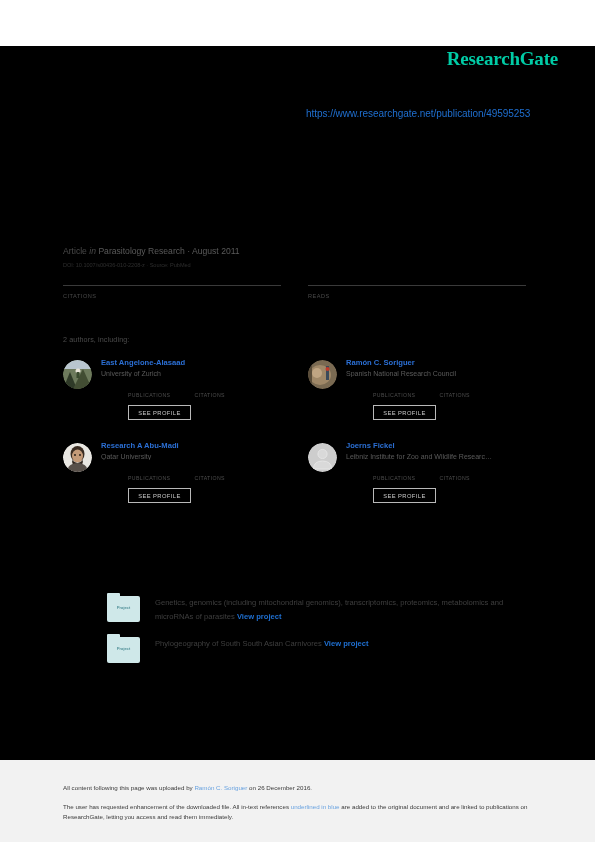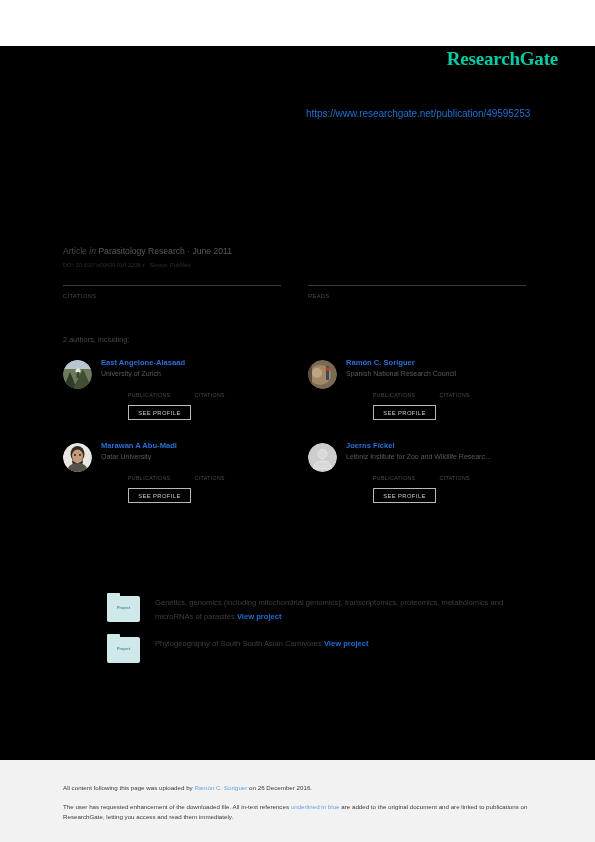--- a/index.html
+++ b/index.html
@@ -133,21 +133,21 @@
   <div class="black-body"></div>
 
   <div class="rg-logo">ResearchGate</div>
 
   <div class="pub-url">https://www.researchgate.net/publication/49595253</div>
 
   <div class="meta-block">
     <div class="meta-line1">
       <span class="art">Article</span>
       <span class="in">in</span>
-      <span class="jr">Parasitology Research · June 2011</span>
+      <span class="jr">Parasitology Research · August 2011</span>
     </div>
     <div class="meta-line2">DOI: 10.1007/s00436-010-2208-z · Source: PubMed</div>
   </div>
 
   <div class="stats">
     <div class="stat-col">
       <div class="stat-rule"></div>
       <div class="stat-label">CITATIONS</div>
       <div class="stat-value"></div>
     </div>
@@ -245,21 +245,21 @@
             <ellipse cx="14.5" cy="11" rx="7" ry="8" fill="#3a2c22"></ellipse>
             <ellipse cx="14.5" cy="13" rx="5.5" ry="6.5" fill="#c49a78"></ellipse>
             <path d="M9 17 q5.5 6 11 0 q0 7 -5.5 7 q-5.5 0 -5.5 -7 Z" fill="#2e231b"></path>
             <ellipse cx="14.5" cy="27" rx="10" ry="7" fill="#58504a"></ellipse>
             <circle cx="12" cy="12" r="0.9" fill="#1a1410"></circle>
             <circle cx="17" cy="12" r="0.9" fill="#1a1410"></circle>
           </g>
         </svg>
       </div>
       <div class="author-body">
-        <div class="author-name">Marawan A Abu-Madi</div>
+        <div class="author-name">Research A Abu-Madi</div>
         <div class="author-affil">Qatar University</div>
         <div class="author-stats">
           <div class="as-item">
             <div class="as-num"></div>
             <div class="as-lbl">PUBLICATIONS</div>
           </div>
           <div class="as-item">
             <div class="as-num"></div>
             <div class="as-lbl">CITATIONS</div>
           </div>

